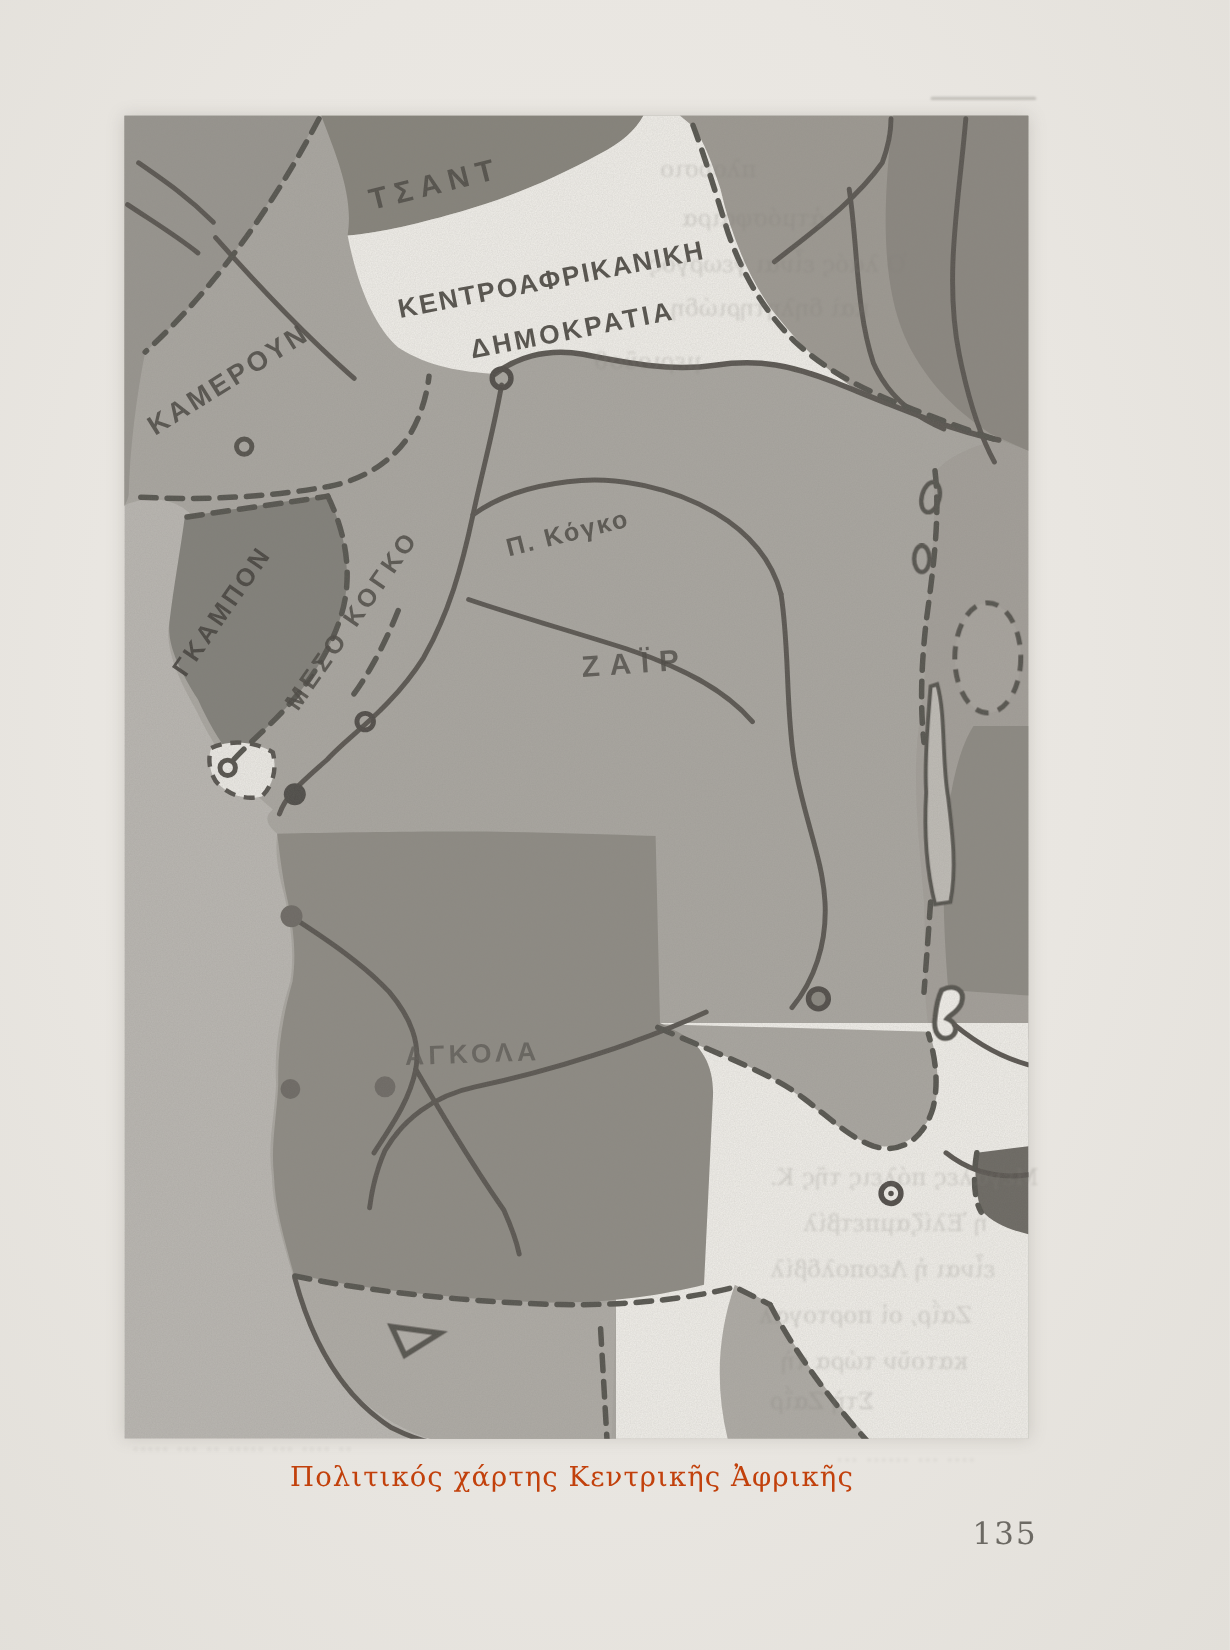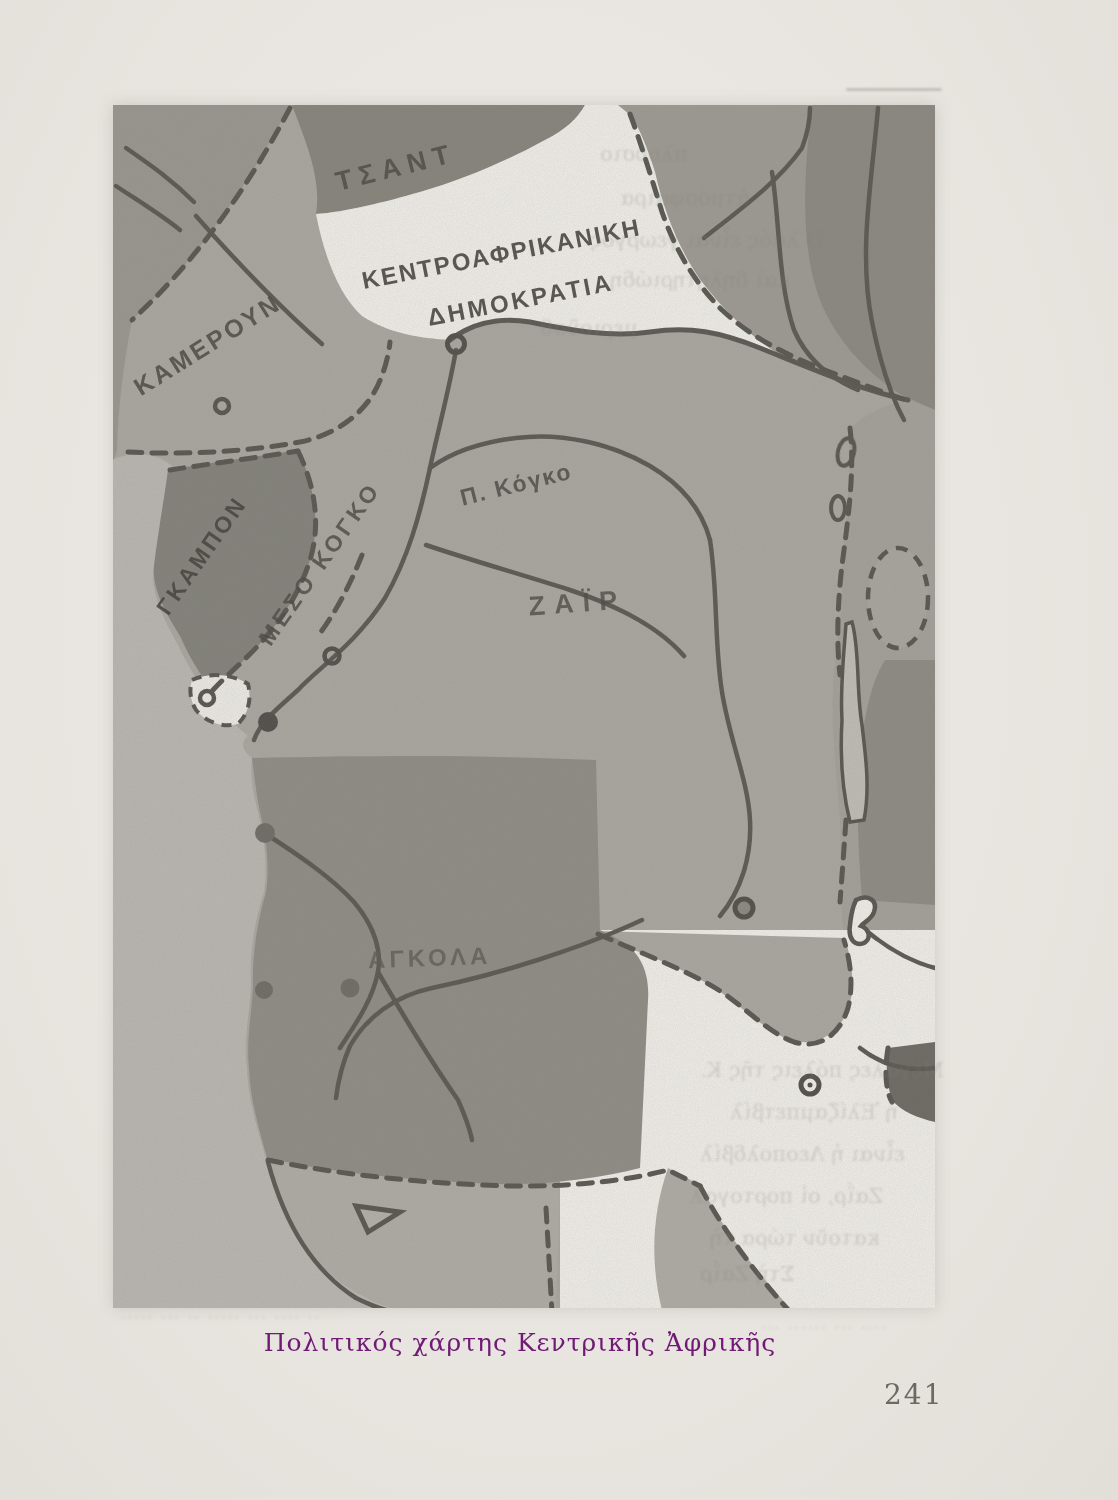--- a/index.html
+++ b/index.html
@@ -17,21 +17,21 @@
   .map-label{font-family:"Liberation Sans",sans-serif;font-weight:bold;}
   .bleed{
     position:absolute;color:#827f79;opacity:.26;filter:blur(1.1px);
     transform:scaleX(-1);font-family:"DejaVu Serif",serif;font-size:21px;
     white-space:nowrap;pointer-events:none;
   }
   .bleed.soft{opacity:.17;filter:blur(1.6px);}
   .caption{
     position:absolute;left:250px;top:1328px;width:540px;text-align:center;
     font-family:"DejaVu Serif",serif;font-size:25px;letter-spacing:1px;
-    color:#701a75;filter:blur(.3px);
+    color:#c2410c;filter:blur(.3px);
   }
   .page-number{
     position:absolute;left:884px;top:1378px;
     font-family:"DejaVu Serif",serif;font-size:28px;color:#6c6963;
     letter-spacing:2px;filter:blur(.2px);
   }
   .scan-line{
     position:absolute;left:846px;top:88px;width:96px;height:3px;
     background:rgba(140,137,130,.4);filter:blur(.8px);border-radius:2px;
   }
@@ -214,15 +214,15 @@
   <div class="bleed" style="left:730px;top:1100px;">ἡ Ἐλίζαμπετβίλ</div>
   <div class="bleed" style="left:700px;top:1142px;">εἶναι ἡ Λεοπολδβίλ</div>
   <div class="bleed" style="left:690px;top:1184px;">Ζαΐρ, οἱ πορτογαλ</div>
   <div class="bleed" style="left:710px;top:1226px;">κατοῦν τώρα τὴ</div>
   <div class="bleed" style="left:700px;top:1262px;">Στὴ Ζαΐρ</div>
   <div class="bleed soft" style="left:120px;top:1306px;">·· ···· ··· ····· ·· ··· ·····</div>
   <div class="bleed soft" style="left:760px;top:1316px;">···· ··· ······ ···</div>
 
   <div class="caption">Πολιτικός χάρτης Κεντρικῆς Ἀφρικῆς</div>
 
-  <div class="page-number">241</div>
+  <div class="page-number">135</div>
 
 </div>
 
 </body></html>

